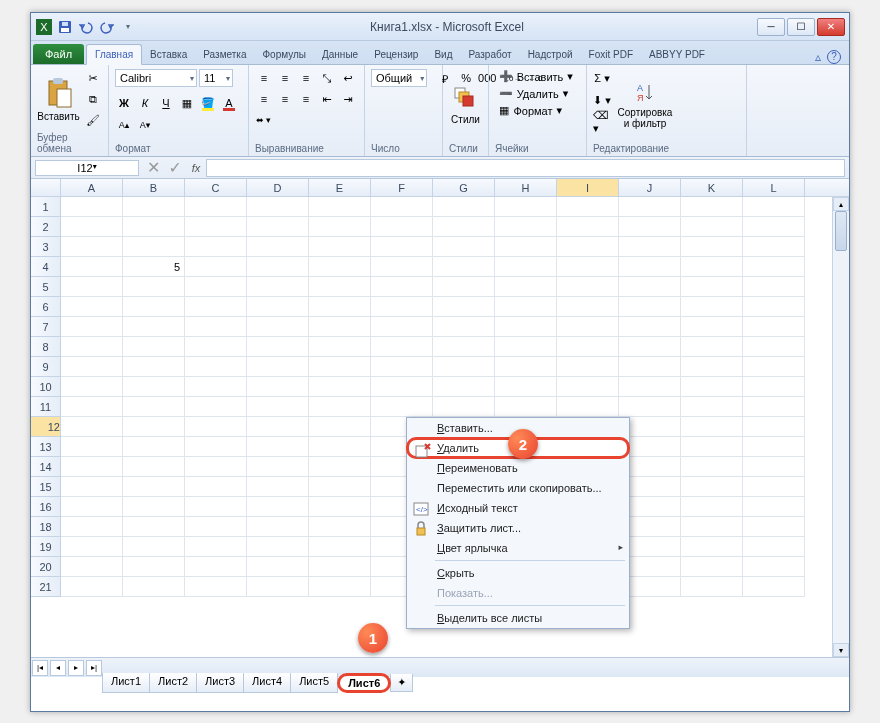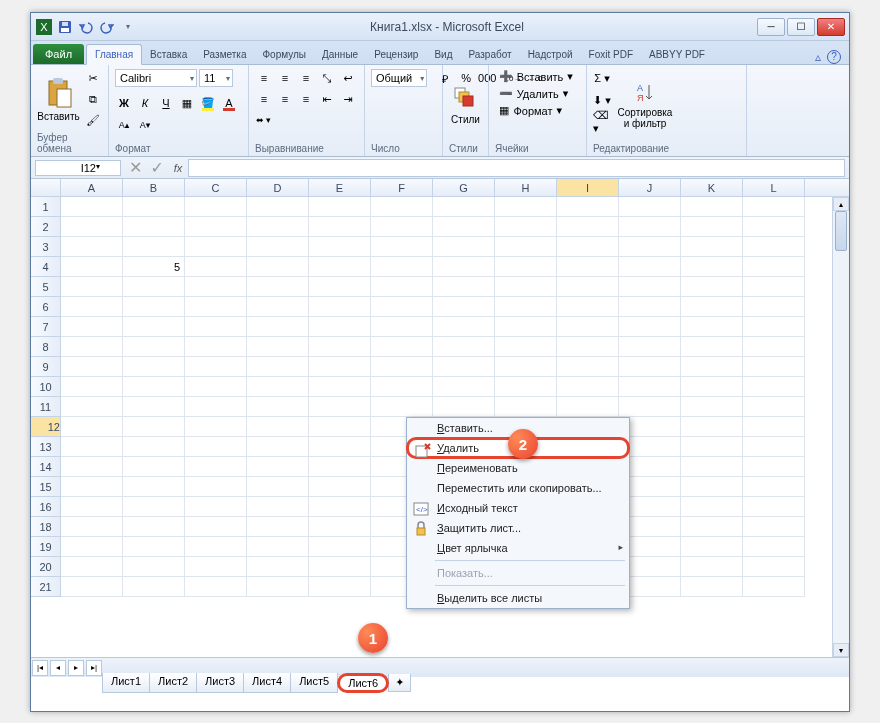--- a/index.html
+++ b/index.html
@@ -25,38 +25,38 @@
 .big-btn { display: flex; flex-direction: column; align-items: center; justify-content: center; width: 46px; font-size: 10px; gap: 2px; }
 .small-btns { display: flex; flex-direction: column; gap: 3px; }
 .small-btn { width: 18px; height: 18px; display: flex; align-items: center; justify-content: center; font-size: 11px; }
 .combo { border: 1px solid #b8c9de; background: #fff; font-size: 11px; height: 18px; display: flex; align-items: center; padding: 0 14px 0 4px; position: relative; }
 .combo::after { content: "▾"; position: absolute; right: 2px; font-size: 8px; color: #5a6b82; }
 .font-row { display: flex; gap: 2px; margin-bottom: 3px; }
 .icon-row { display: flex; gap: 3px; }
 .ic { width: 18px; height: 18px; border: 1px solid transparent; display: flex; align-items: center; justify-content: center; font-size: 11px; }
 .cells-btn { display: flex; align-items: center; font-size: 11px; gap: 4px; padding: 1px 4px; }
 .namebox-row { height: 22px; background: linear-gradient(#eef3fa,#e6edf7); border-bottom: 1px solid #b8c9de; display: flex; align-items: center; }
-.namebox { width: 86px; border: 1px solid #b8c9de; background: #fff; margin: 0 4px; font-size: 11px; padding: 1px 20px; display: flex; justify-content: flex-end; }
+.namebox { width: 104px; border: 1px solid #b8c9de; background: #fff; margin: 0 4px; font-size: 11px; padding: 1px 12px; display: flex; justify-content: center; }
 .fx { font-style: italic; font-size: 11px; color: #555; padding: 0 6px; }
 .formula-bar { flex: 1; border: 1px solid #b8c9de; background: #fff; height: 18px; margin-right: 4px; }
 .grid-area { position: relative; height: 478px; overflow: hidden; background: #fff; }
 .colheads { display: flex; height: 18px; background: linear-gradient(#f7faff,#e6edf7); border-bottom: 1px solid #c5d3e6; }
 .corner { width: 30px; border-right: 1px solid #c5d3e6; }
 .colhead { width: 62px; border-right: 1px solid #c5d3e6; text-align: center; font-size: 11px; color: #3b4a5f; line-height: 18px; }
 .colhead.sel { background: #fbe3a4; }
 .rows { }
 .row { display: flex; height: 20px; }
 .rowhead { width: 30px; background: linear-gradient(90deg,#f7faff,#e6edf7); border-right: 1px solid #c5d3e6; border-bottom: 1px solid #c5d3e6; text-align: center; font-size: 11px; color: #3b4a5f; line-height: 20px; }
 .rowhead.sel { background: #fbe3a4; text-align: right; }
 .cell { width: 62px; border-right: 1px solid #dfe5ed; border-bottom: 1px solid #dfe5ed; font-size: 11px; line-height: 20px; padding-right: 4px; text-align: right; }
 .cell.active { outline: 2px solid #2d5ea8; outline-offset: -2px; }
 .sheet-tabs { height: 20px; background: linear-gradient(#eef3fa,#dde8f6); display: flex; align-items: center; border-top: 1px solid #b8c9de; }
 .navbtn { width: 16px; height: 16px; border: 1px solid #b8c9de; background: #fff; margin: 0 1px; font-size: 8px; display: flex; align-items: center; justify-content: center; }
 .sheettab { font-size: 11px; padding: 2px 8px; background: linear-gradient(#fff,#e6edf7); border: 1px solid #b8c9de; border-top: none; margin-left: -1px; margin-top: 31px; }
-.sheettab.active { background: #fff; font-weight: normal; position: relative; text-align: center; }
+.sheettab.active { background: #fff; font-weight: bold; position: relative; text-align: center; }
 .sheettab.highlighted { border: 3px solid #e8432f; border-radius: 10px; padding: 1px 8px; position: relative; z-index: 5; }
 .statusbar { height: 22px; background: linear-gradient(#dbe6f4,#cfdef1); border-top: 1px solid #b8c9de; display: flex; align-items: center; font-size: 11px; color: #3b4a5f; padding: 0 6px; }
 .status-right { margin-left: auto; display: flex; align-items: center; gap: 6px; }
 .viewbtn { width: 18px; height: 14px; border: 1px solid #9bb0cc; background: #fff; }
 .zoom-slider { width: 90px; height: 4px; background: #b8c9de; position: relative; }
 .zoom-slider::after { content: ""; position: absolute; left: 44px; top: -3px; width: 8px; height: 10px; background: #fff; border: 1px solid #5a7aa0; }
 .context-menu { position: absolute; top: 417px; left: 406px; width: 224px; background: #f4f7fc; border: 1px solid #9bb0cc; box-shadow: 2px 2px 6px rgba(0,0,0,.3); font-size: 11px; z-index: 50; }
 .cm-item { padding: 4px 12px 4px 30px; position: relative; color: #222; }
 .cm-item.disabled { color: #9aa5b5; }
 .cm-item .cm-icon { position: absolute; left: 6px; top: 3px; width: 16px; height: 16px; }
@@ -637,19 +637,20 @@
   </div>
   <div class="cm-item">
     <span class="cm-icon"><svg width="16" height="16" viewBox="0 0 16 16">
           <rect x="4" y="7" width="8" height="7" fill="#f1c154" stroke="#b88a20"></rect>
           <path d="M5 7 L5 4 A3 3 0 0 1 11 4 L11 7" fill="none" stroke="#888" stroke-width="1.5"></path>
         </svg></span>
     <span><u>З</u>ащитить лист...</span>
   </div>
   <div class="cm-item cm-sub"><span><u>Ц</u>вет ярлычка</span></div>
   <div class="cm-sep"></div>
+  <div class="cm-item"><span><u>С</u>крыть</span></div>
   <div class="cm-item disabled"><span>Показать...</span></div>
   <div class="cm-sep"></div>
   <div class="cm-item"><span><u>В</u>ыделить все листы</span></div>
 </div>
 
 <div class="badge badge1">1</div>
 <div class="badge badge2">2</div>
 
 </body></html>

